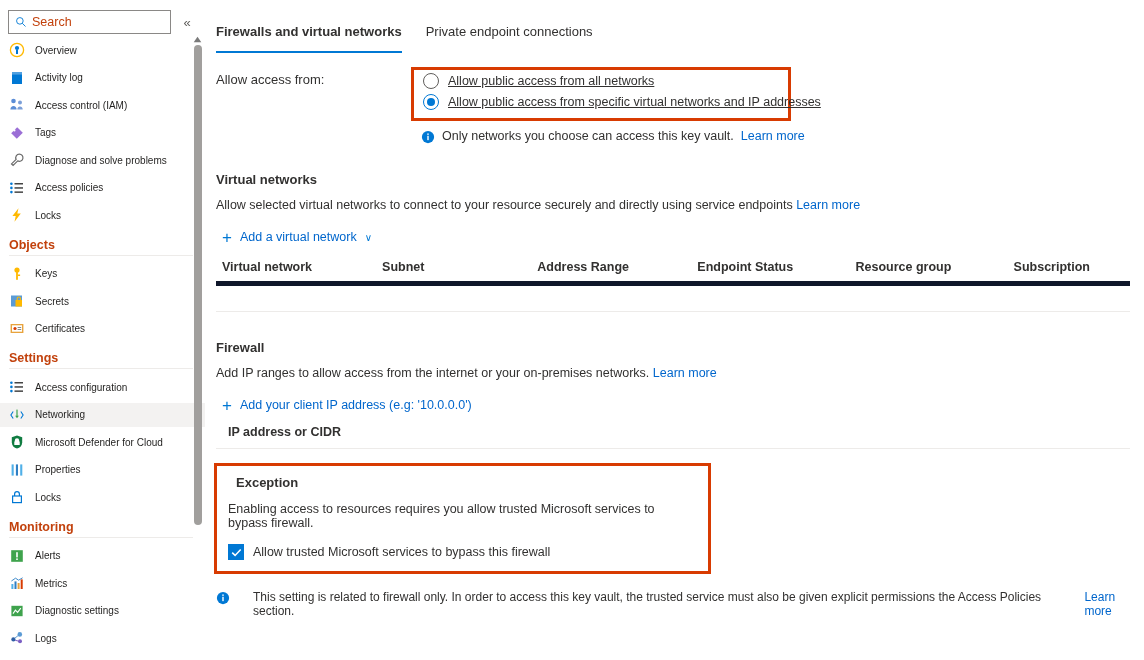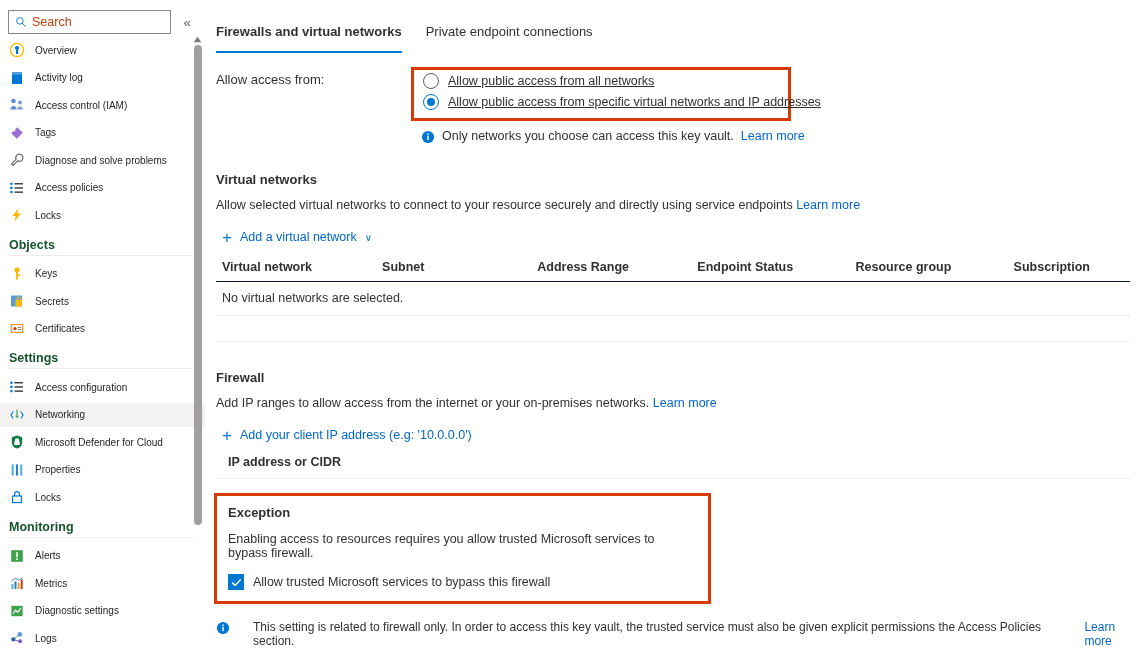--- a/index.html
+++ b/index.html
@@ -60,21 +60,21 @@
     font-size: 10px;
     color: #201f1e;
     margin-bottom: 3.5px;
   }
   .nav-item.selected { background: #f3f2f1; }
   .nav-item .ico { width: 16px; height: 16px; flex: 0 0 16px; display: block; }
   .nav-item .lbl { white-space: nowrap; overflow: hidden; }
   .nav-group {
     font-weight: bold;
     font-size: 12.5px;
-    color: #14532d;
+    color: #c2410c;
     padding: 7px 0 3px 9px;
   }
   .nav-sep {
     height: 1px; background: #edebe9;
     margin: 0 12px 6px 9px;
   }
 
   .sb-track {
     position: absolute;
     left: 192px;
@@ -205,21 +205,21 @@
   }
   .plus { font-size: 17px; line-height: 1; color: #0078d4; font-weight: 300; }
   .chev { font-size: 10px; color: #0078d4; }
 
   .tbl { width: 914px; margin-top: 12px; }
   .tbl-head {
     display: flex;
     font-weight: bold;
     font-size: 12.5px;
     padding: 0 0 7px 6px;
-    border-bottom: 1px solid #0f172a;
+    border-bottom: 5px solid #0f172a;
   }
   .tbl-head .c0 { width: 165px; }
   .tbl-head .c1 { width: 160px; }
   .tbl-head .c2 { width: 165px; }
   .tbl-head .c3 { width: 163px; }
   .tbl-head .c4 { width: 163px; }
   .tbl-head .c5 { width: 120px; }
   .tbl-row {
     font-size: 12.5px;
     padding: 9px 0 10px 6px;
@@ -241,21 +241,21 @@
     margin-left: -2px;
     width: 497px;
     padding: 12px 14px 14px 14px;
   }
   .hl-box-exc {
     position: absolute;
     left: 0; top: 0; right: 0; bottom: 0;
     border: 3px solid #d83b01;
     pointer-events: none;
   }
-  .exc-title { font-weight: bold; font-size: 13px; margin-bottom: 12px; position: relative; z-index: 1; }
+  .exc-title { font-weight: bold; font-size: 13px; margin-bottom: 12px; position: relative; z-index: 1; margin-left: 8px; }
   .exc-desc { font-size: 12.5px; margin-bottom: 14px; position: relative; z-index: 1; }
   .chk-row {
     display: flex; align-items: center; gap: 9px;
     position: relative; z-index: 1;
     cursor: pointer;
   }
   .chkbox {
     width: 16px; height: 16px; flex: 0 0 16px;
     background: #0078d4;
     border: 1px solid #0078d4;
@@ -547,21 +547,20 @@
 
       <div class="tbl">
         <div class="tbl-head">
           <div class="c0">Virtual network</div>
           <div class="c1">Subnet</div>
           <div class="c2">Address Range</div>
           <div class="c3">Endpoint Status</div>
           <div class="c4">Resource group</div>
           <div class="c5">Subscription</div>
         </div>
-        <div class="tbl-row">No virtual networks are selected.</div>
         <div class="tbl-empty-row"></div>
       </div>
     </div>
 
     <div class="section">
       <div class="sec-title">Firewall</div>
       <div class="sec-desc">
         <span>Add IP ranges to allow access from the internet or your on-premises networks.</span>
         <span class="lnk">Learn more</span>
       </div>

